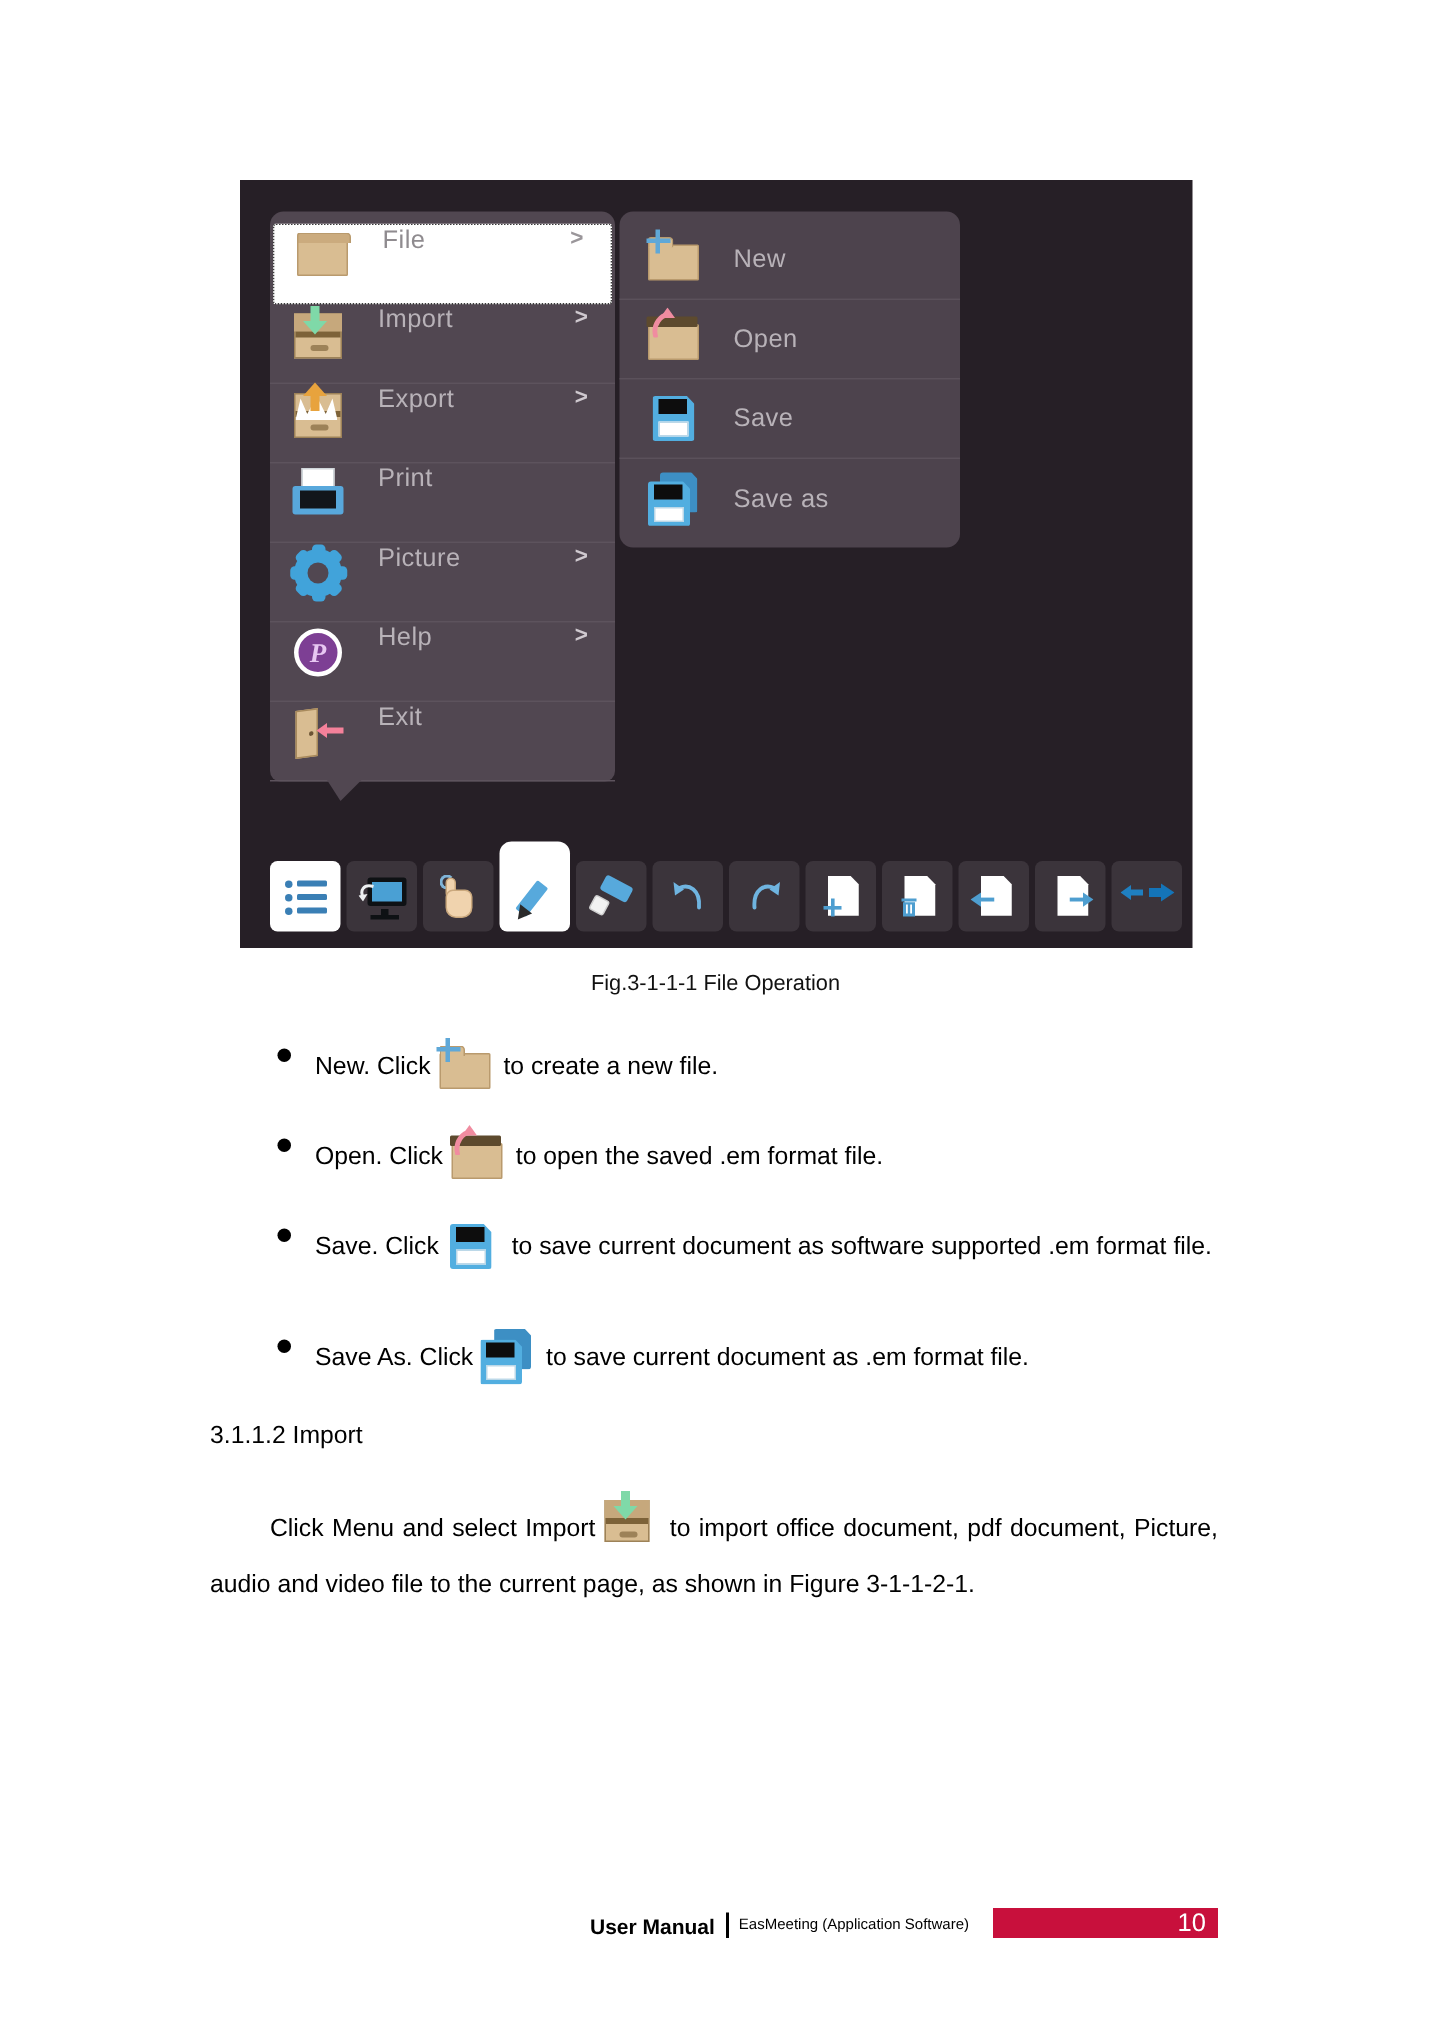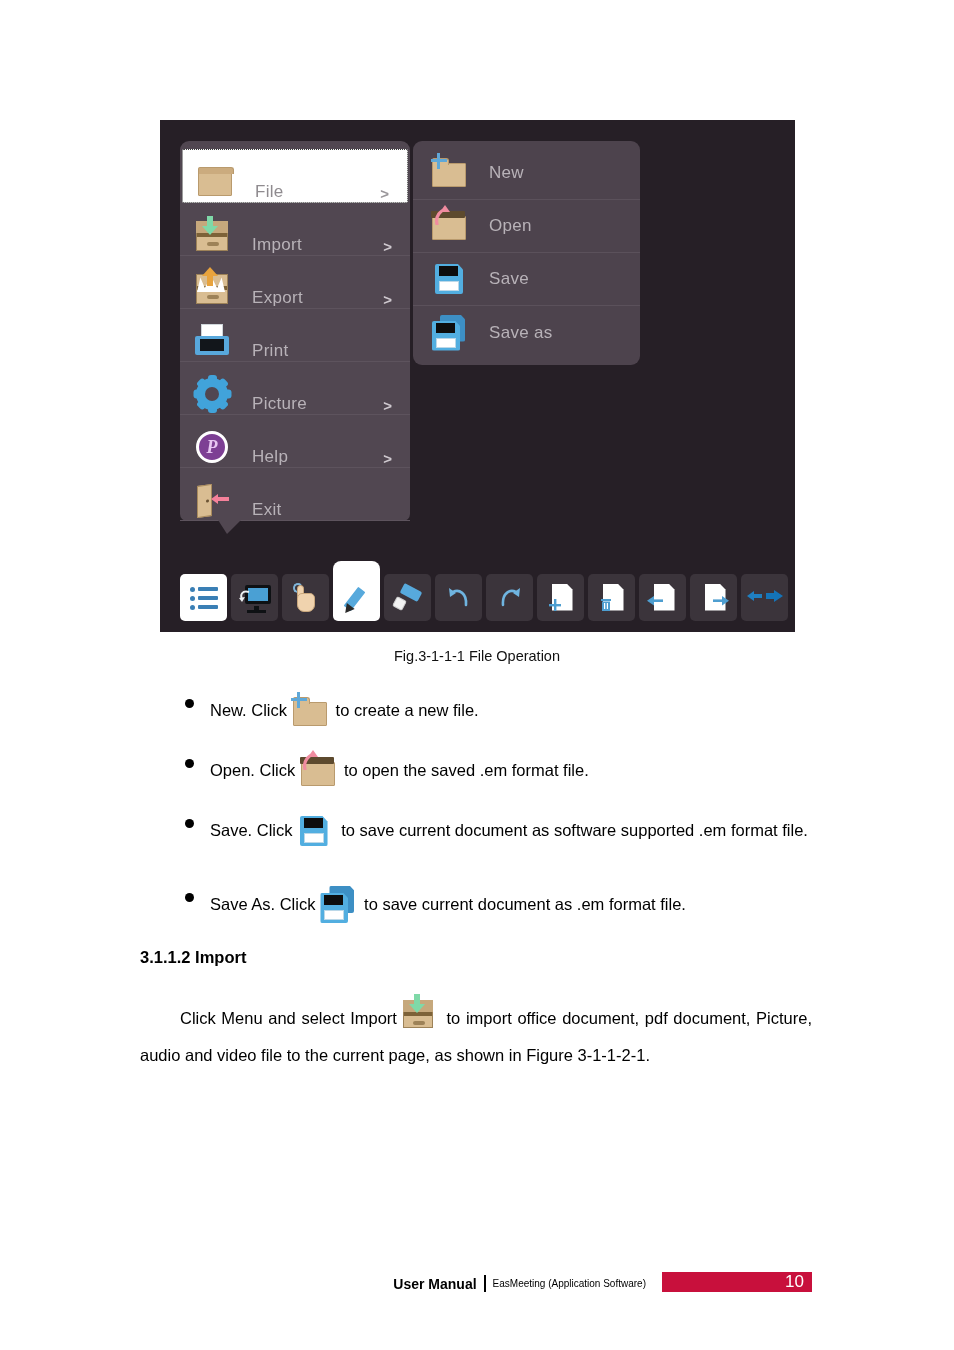--- a/index.html
+++ b/index.html
@@ -29,21 +29,21 @@
     width: 230px;
     background: #514751;
     border-radius: 9px 9px 7px 7px;
     overflow: visible;
     padding-top: 8px;
   }
   .menu-row {
     position: relative;
     height: 53px;
     display: flex;
-    align-items: flex-end;
+    align-items: flex-start;
     border-bottom: 1px solid #5d535d;
     padding-left: 12px;
   }
   .menu-row:last-child { border-bottom: none; }
   .menu-row .m-icon {
     width: 40px; height: 40px;
     flex: 0 0 40px;
     position: relative;
     margin-right: 20px;
   }
@@ -526,21 +526,21 @@
     width: 44px; height: 40px;
   }
   .note {
     margin-top: 26px;
     padding-left: 42px;
     line-height: 1.95;
     text-align: justify;
   }
   .sec-head {
     margin-top: 25px;
-    font-weight: bold;
+    font-weight: normal;
     font-size: 16.5px;
   }
   .para {
     margin-top: 30px;
     line-height: 2.2;
     text-align: justify;
   }
   .para .indent { padding-left: 40px; }
 
   

